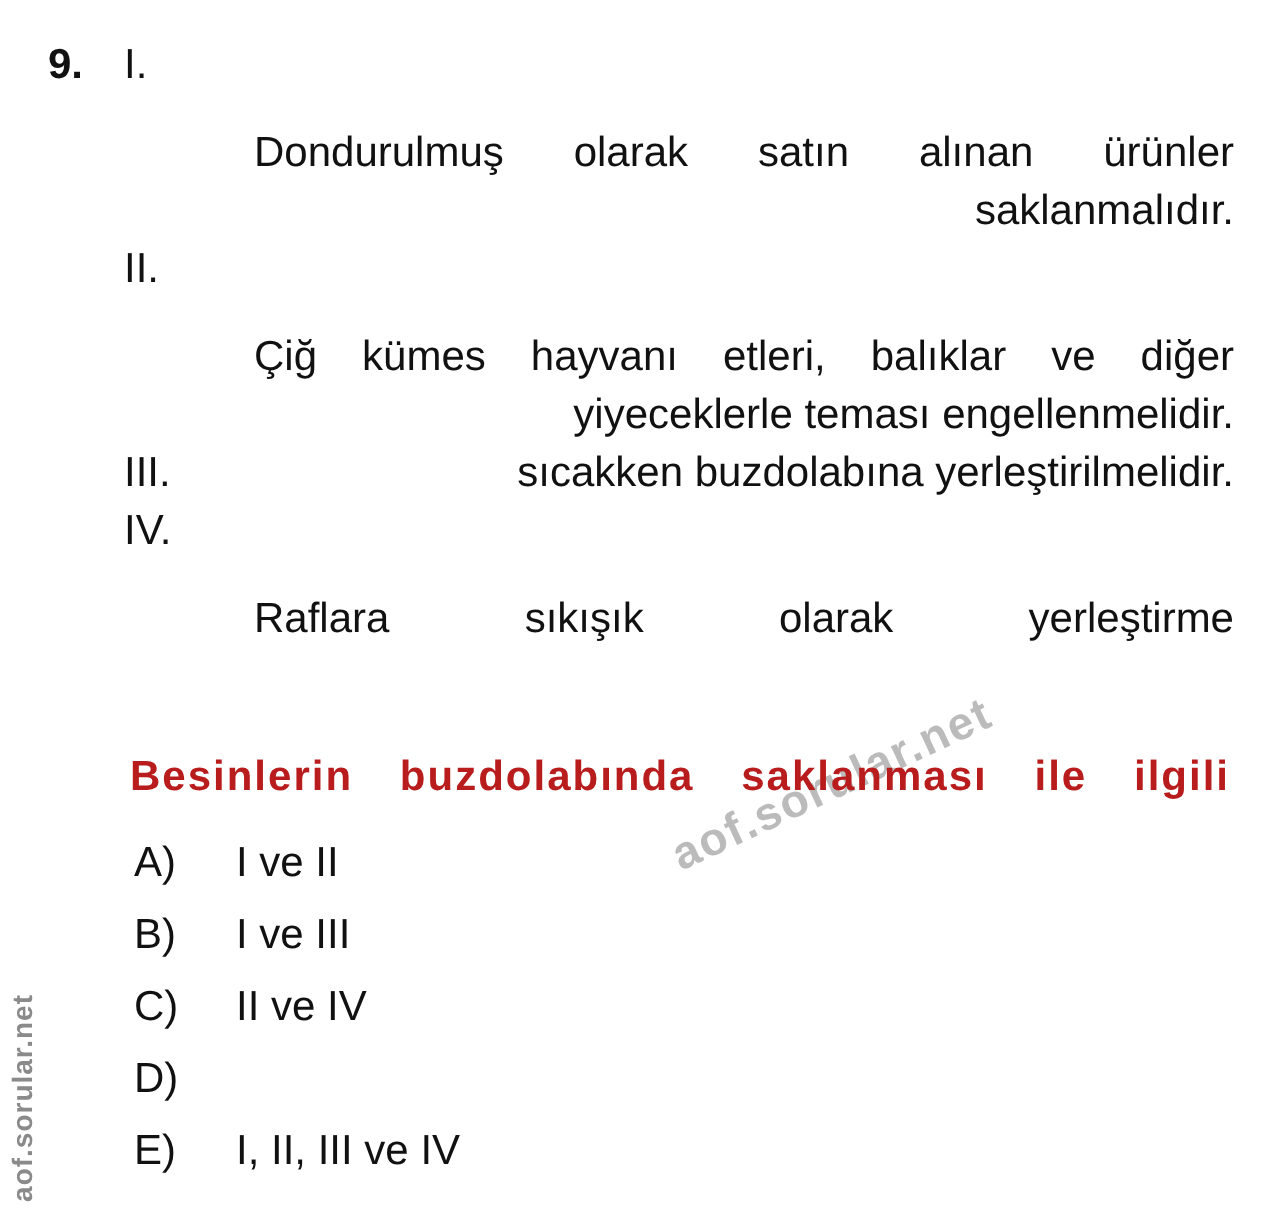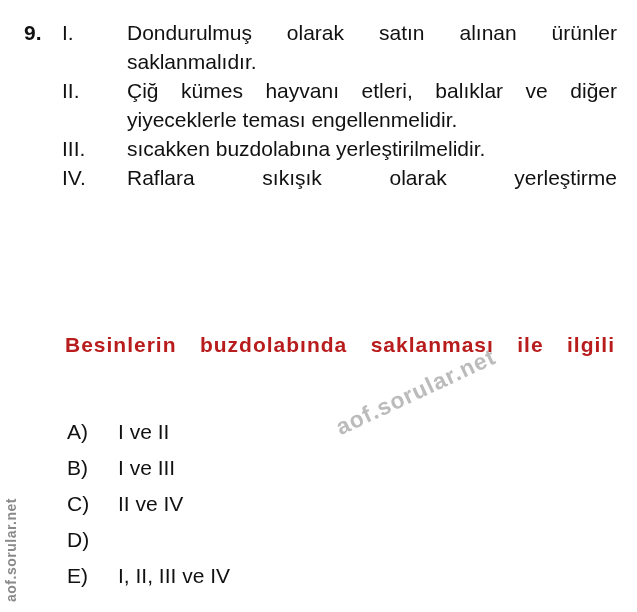--- a/index.html
+++ b/index.html
@@ -47,23 +47,24 @@
     flex: 0 0 65px;
   }
   .statement .lines {
     width: 490px;
     flex: 0 0 490px;
   }
   .line { display: block; }
   .line.jl {
     text-align: justify;
     text-align-last: justify;
+    margin-top: 44px;
   }
   .line.ll {
-    text-align: left;
+    text-align: right;
   }
   
   .prompt {
     position: absolute;
     left: 65px;
     top: 330px;
     width: 550px;
     font-size: 21px;
     font-weight: 700;
     line-height: 29px;

